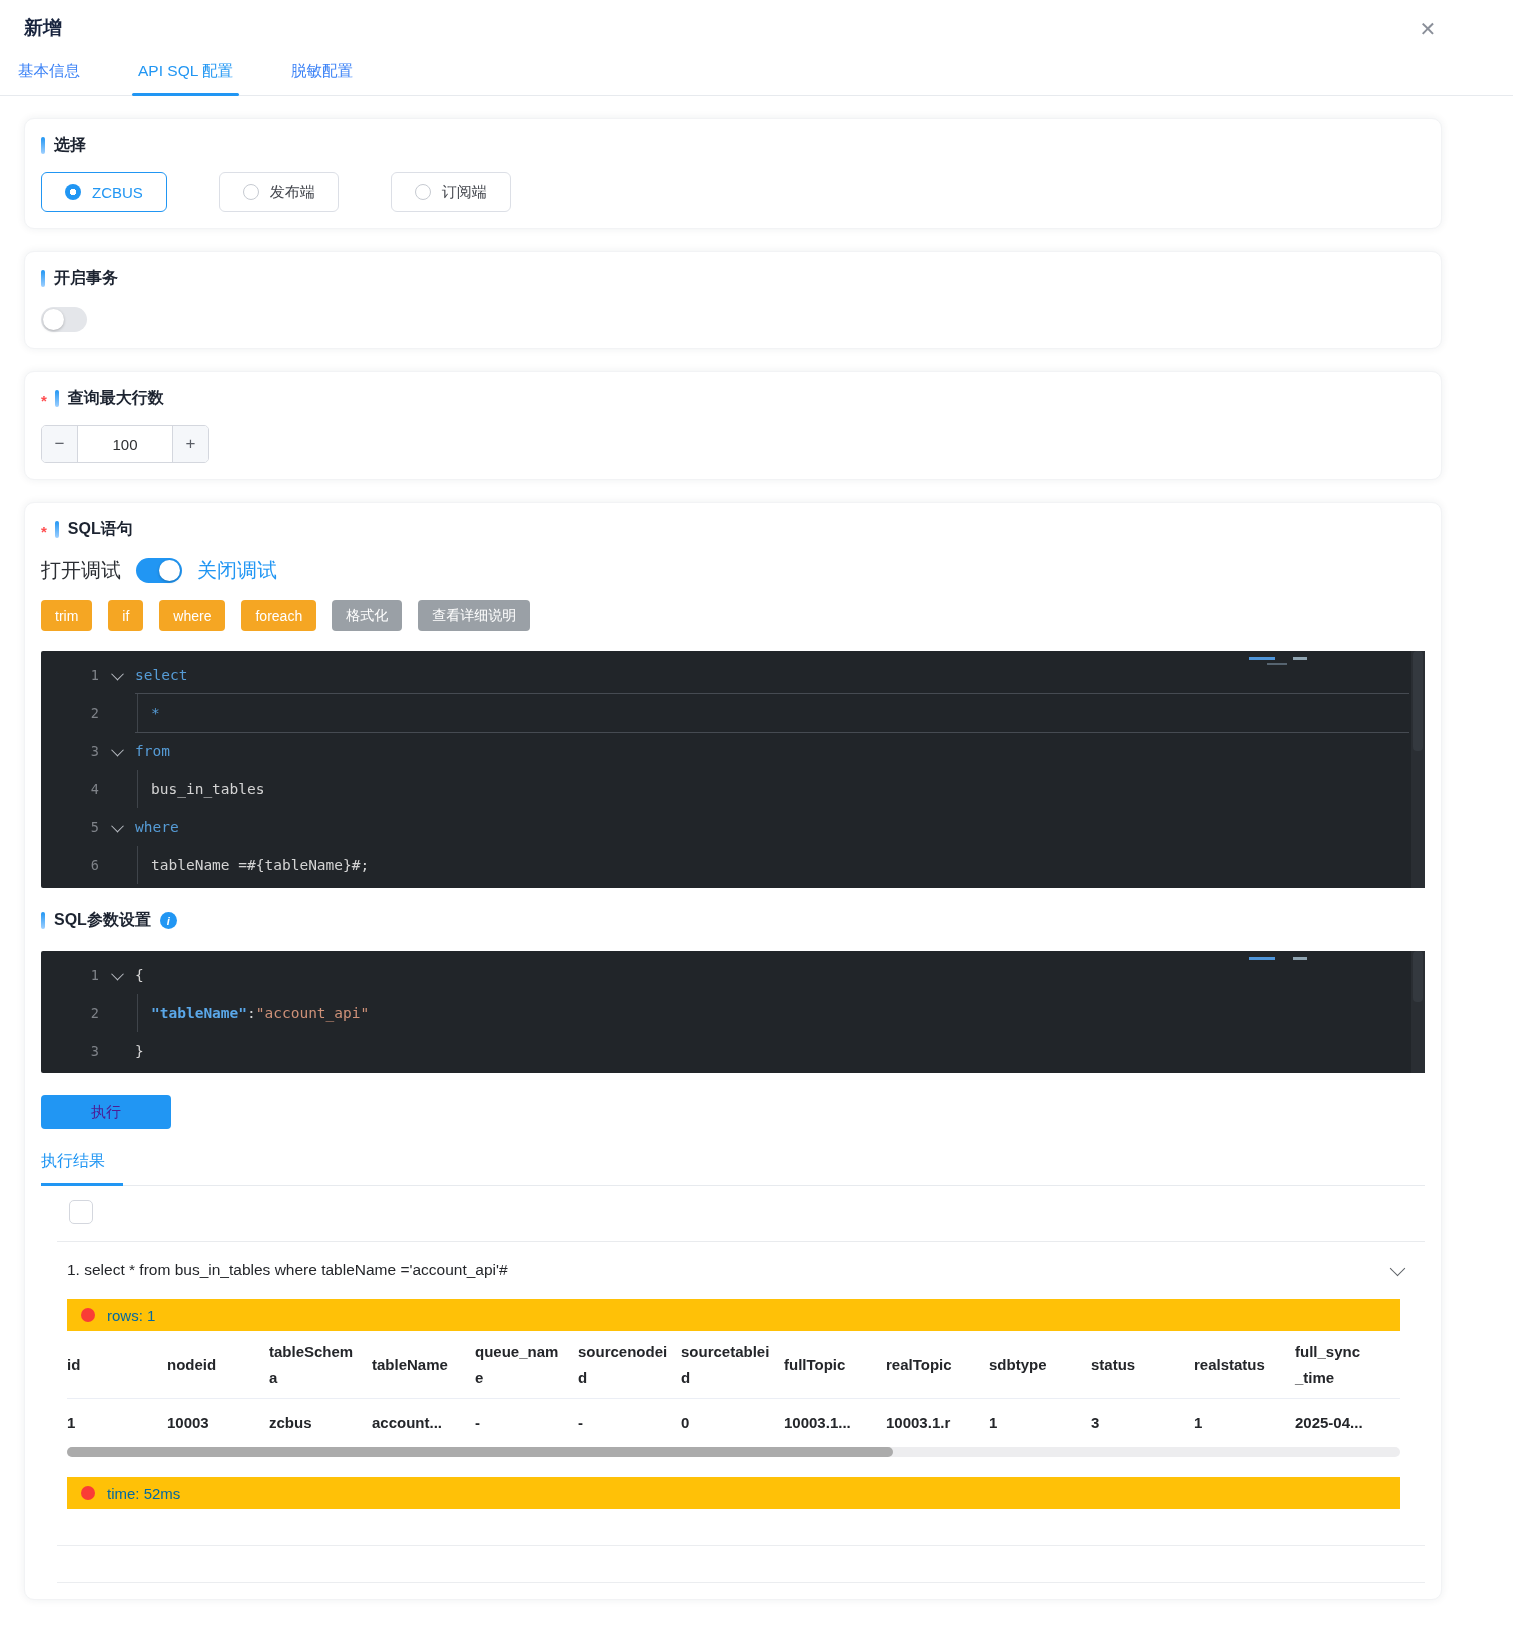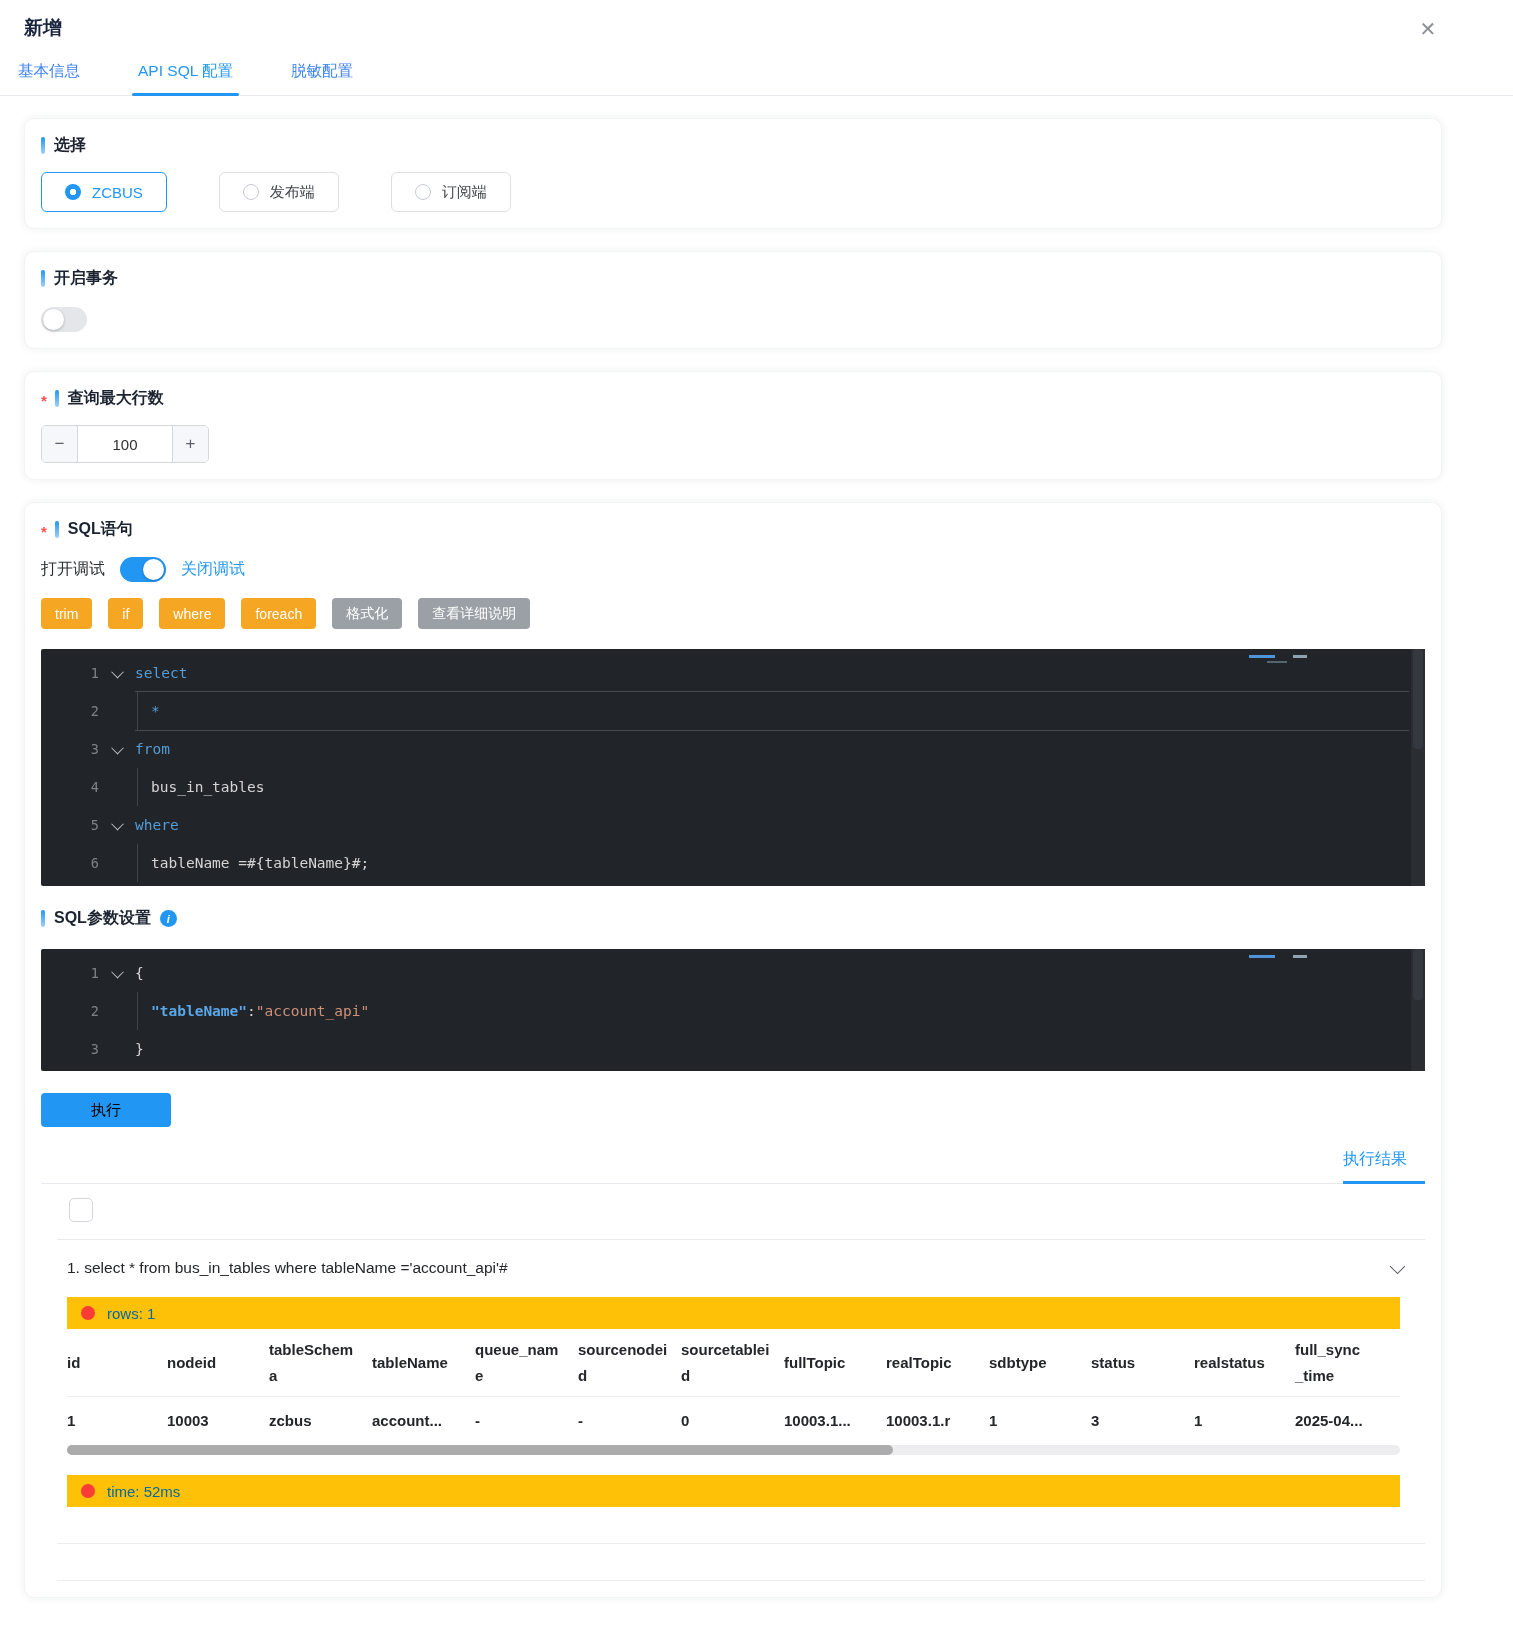--- a/index.html
+++ b/index.html
@@ -41,21 +41,21 @@
   .switch.on .knob{left:auto;right:2px;}
   .toggle-row{margin-top:18px;}
   
   .stepper{display:inline-flex;height:36px;border:1px solid #d4d7de;border-radius:5px;overflow:hidden;margin-top:16px;}
   .step-btn{width:35px;display:flex;align-items:center;justify-content:center;background:#f5f7fa;
     color:#5a5e66;font-size:17px;cursor:pointer;}
   .step-btn.minus{border-right:1px solid #d4d7de;}
   .step-btn.plus{border-left:1px solid #d4d7de;}
   .step-val{width:94px;display:flex;align-items:center;justify-content:center;font-size:15px;color:#303133;background:#fff;}
   
-  .debug-row{display:flex;align-items:center;gap:15px;margin-top:17px;font-size:16px;color:#2b2e33;}
+  .debug-row{display:flex;align-items:center;gap:15px;margin-top:17px;font-size:20px;color:#2b2e33;}
   .debug-off{color:#2196f3;cursor:pointer;}
   
   .tag-row{display:flex;gap:16px;margin-top:16px;}
   .tagbtn{height:31px;padding:0 14px;border-radius:4px;background:#f5a623;color:#fff;font-size:14px;
     display:flex;align-items:center;justify-content:center;cursor:pointer;}
   .tagbtn.gray{background:#9aa0a6;}
   
   .editor{margin-top:20px;background:#212529;position:relative;border-radius:2px;
     font-family:"DejaVu Sans Mono",monospace;font-size:14.5px;padding-top:5px;box-sizing:border-box;}
   .editor.ed1{height:237px;}
@@ -79,24 +79,24 @@
   .minimap .m2{position:absolute;top:2px;right:30px;width:14px;height:3px;background:#8fa3b0;}
   .minimap .m3{position:absolute;top:8px;right:50px;width:20px;height:2px;background:#566470;}
   .vscroll{position:absolute;top:0;right:0;width:14px;height:100%;background:#2a2e33;}
   .vscroll .vthumb{position:absolute;top:0;left:2px;width:10px;height:42%;background:#34393f;border-radius:4px;}
   
   .params-head{margin-top:22px;}
   .info-icon{width:17px;height:17px;border-radius:50%;background:#2196f3;color:#fff;font-size:11px;
     font-style:italic;font-weight:700;display:flex;align-items:center;justify-content:center;cursor:pointer;}
   .info-icon::before{content:"i";}
   
-  .exec-btn{margin-top:22px;width:130px;height:34px;background:#2196f3;color:#000000;border:none;border-radius:4px;
+  .exec-btn{margin-top:22px;width:130px;height:34px;background:#2196f3;color:#4c1d95;border:none;border-radius:4px;
     font-size:15px;display:flex;align-items:center;justify-content:center;cursor:pointer;font-family:inherit;}
   
-  .rtab-row{margin-top:16px;border-bottom:1px solid #e7eaee;text-align:right;}
+  .rtab-row{margin-top:16px;border-bottom:1px solid #e7eaee;}
   .rtab{display:inline-block;color:#2196f3;font-size:16px;padding:6px 18px 11px 0;
     border-bottom:3px solid #2196f3;margin-bottom:-1px;cursor:pointer;}
   
   .rpanel{margin:14px 0 0 16px;}
   .checkbox{width:22px;height:22px;border:1px solid #d4d7de;border-radius:5px;margin-left:12px;background:#fff;cursor:pointer;}
   .rdivider{border-top:1px solid #e9ebee;margin-top:17px;}
   .query-row{display:flex;justify-content:space-between;align-items:center;padding:19px 22px 0 10px;
     font-size:15.5px;color:#24262a;cursor:pointer;}
   .chev-g{width:10px;height:10px;border-right:1.8px solid #5f6368;border-bottom:1.8px solid #5f6368;
     transform:rotate(45deg);margin-top:-4px;flex:none;}

